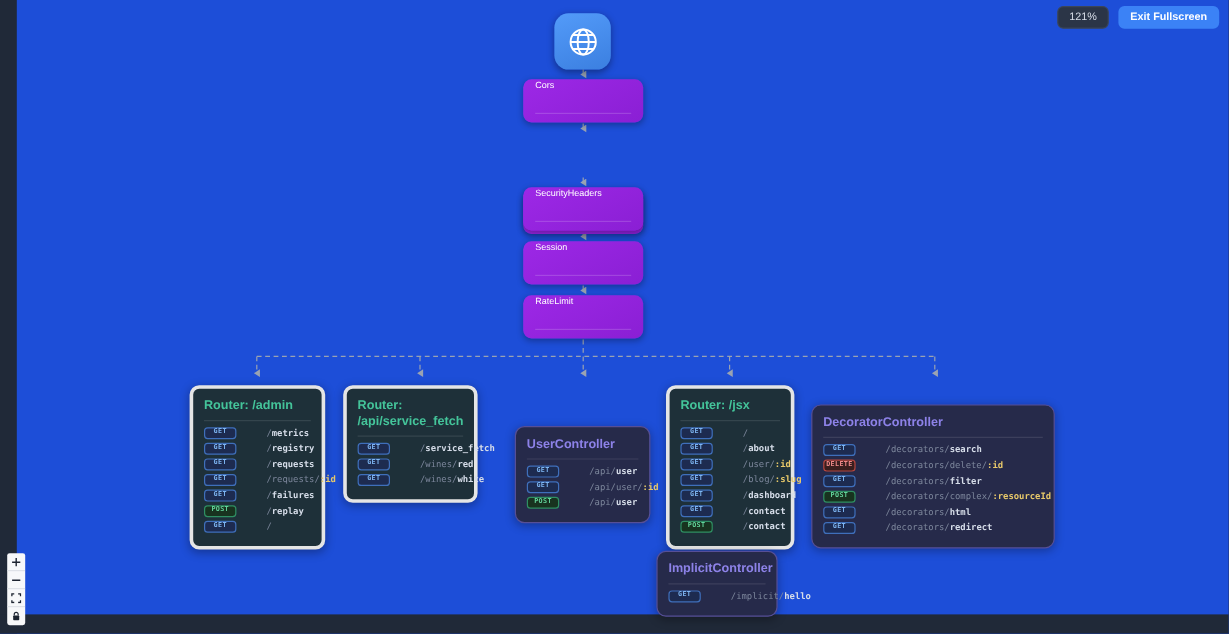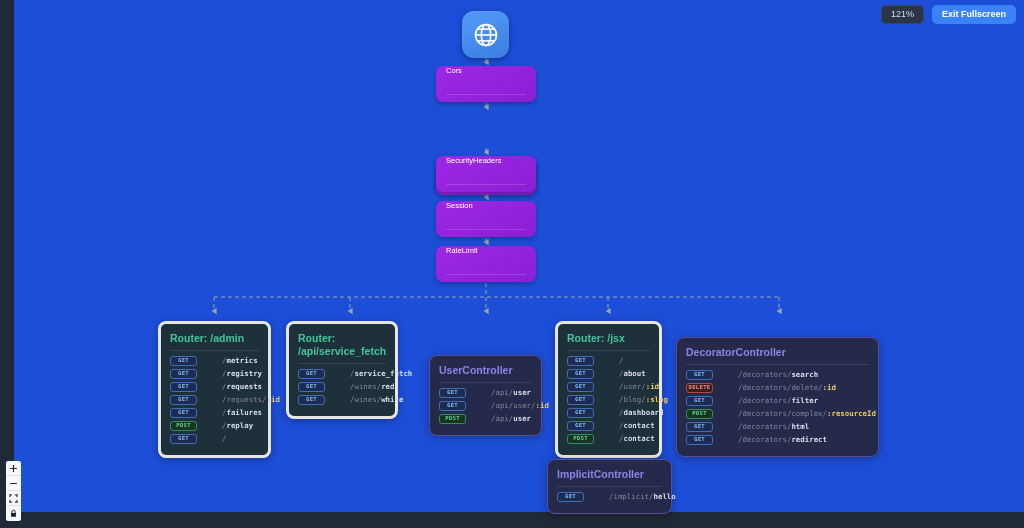--- a/index.html
+++ b/index.html
@@ -342,21 +342,21 @@
         </div>
         <div class="route-row">
           <span class="badge GET">GET</span>
           <span class="path">/decorators/<b>html</b></span>
         </div>
         <div class="route-row">
           <span class="badge GET">GET</span>
           <span class="path">/decorators/<b>redirect</b></span>
         </div>
       </div>
-      <div class="card controller" style="left: 547px; top: 459px; width: 125px;">
+      <div class="card controller" style="left: 547px; top: 459px; width: 101px;">
         <div class="card-title">ImplicitController</div>
         <div class="route-row">
           <span class="badge GET">GET</span>
           <span class="path">/implicit/<b>hello</b></span>
         </div>
       </div>
     </div>
 
   <div id="zoomctl">
     <div class="zc-btn">

